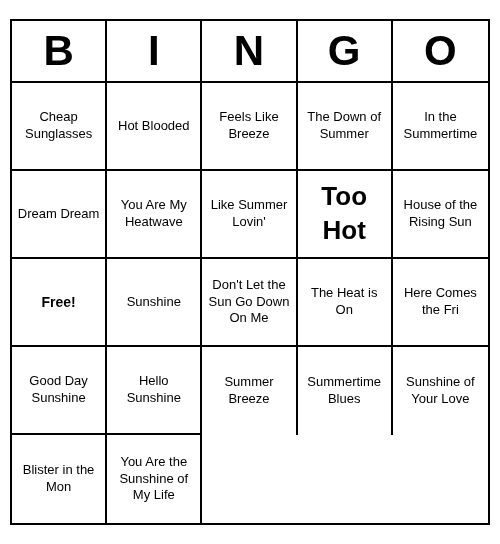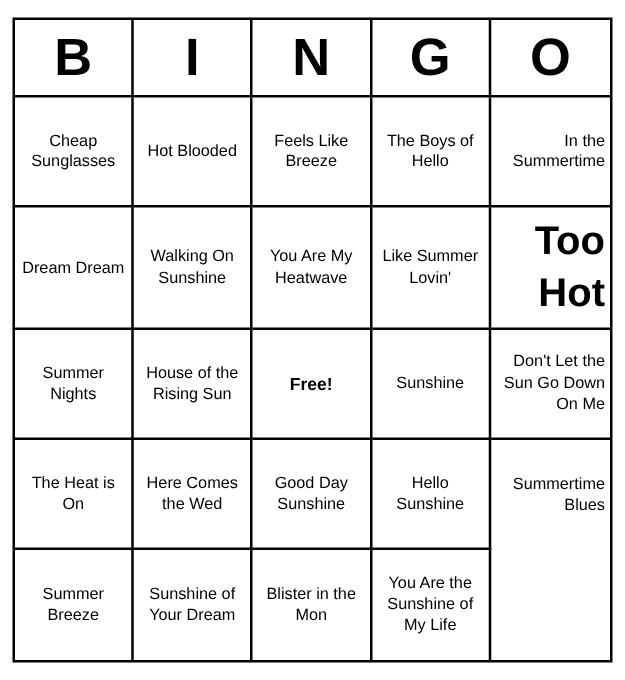--- a/index.html
+++ b/index.html
@@ -42,64 +42,61 @@
       display: flex;
       align-items: center;
       justify-content: center;
       text-align: center;
       padding: 6px 4px;
       font-size: 13px;
       line-height: 1.3;
     }
     .bingo-cell:nth-child(5n) {
       border-right: none;
-      text-align: right;
     }
     .bingo-grid .bingo-cell:nth-last-child(-n+5) {
       border-bottom: none;
     }
     .bingo-cell.free {
       font-size: 14px;
       font-weight: bold;
     }
     .bingo-cell.too-hot {
-      font-size: 32px;
+      font-size: 26px;
       font-weight: bold;
     }
   </style>
 </head>
 <body>
 
 <div class="bingo-card">
   <div class="bingo-header">
   <div class="bingo-letter">B</div>
       <div class="bingo-letter">I</div>
       <div class="bingo-letter">N</div>
       <div class="bingo-letter">G</div>
       <div class="bingo-letter">O</div>
     </div>
   <div class="bingo-grid">
   <div class="bingo-cell">Cheap Sunglasses</div>
       <div class="bingo-cell">Hot Blooded</div>
       <div class="bingo-cell">Feels Like Breeze</div>
-      <div class="bingo-cell">The Boys of Hello</div>
+      <div class="bingo-cell">The Down of Summer</div>
       <div class="bingo-cell">In the Summertime</div>
       <div class="bingo-cell">Dream Dream</div>
-      <div class="bingo-cell">Walking On Sunshine</div>
       <div class="bingo-cell">You Are My Heatwave</div>
       <div class="bingo-cell">Like Summer Lovin'</div>
       <div class="bingo-cell too-hot">Too Hot</div>
-      <div class="bingo-cell">Summer Nights</div>
       <div class="bingo-cell">House of the Rising Sun</div>
       <div class="bingo-cell free">Free!</div>
       <div class="bingo-cell">Sunshine</div>
       <div class="bingo-cell">Don't Let the Sun Go Down On Me</div>
       <div class="bingo-cell">The Heat is On</div>
-      <div class="bingo-cell">Here Comes the Wed</div>
+      <div class="bingo-cell">Here Comes the Fri</div>
       <div class="bingo-cell">Good Day Sunshine</div>
       <div class="bingo-cell">Hello Sunshine</div>
+      <div class="bingo-cell">Summer Breeze</div>
       <div class="bingo-cell">Summertime Blues</div>
-      <div class="bingo-cell">Summer Breeze</div>
-      <div class="bingo-cell">Sunshine of Your Dream</div>
+      <div class="bingo-cell">Sunshine of Your Love</div>
       <div class="bingo-cell">Blister in the Mon</div>
       <div class="bingo-cell">You Are the Sunshine of My Life</div>
     </div>
 </div>
 
 </body></html>

